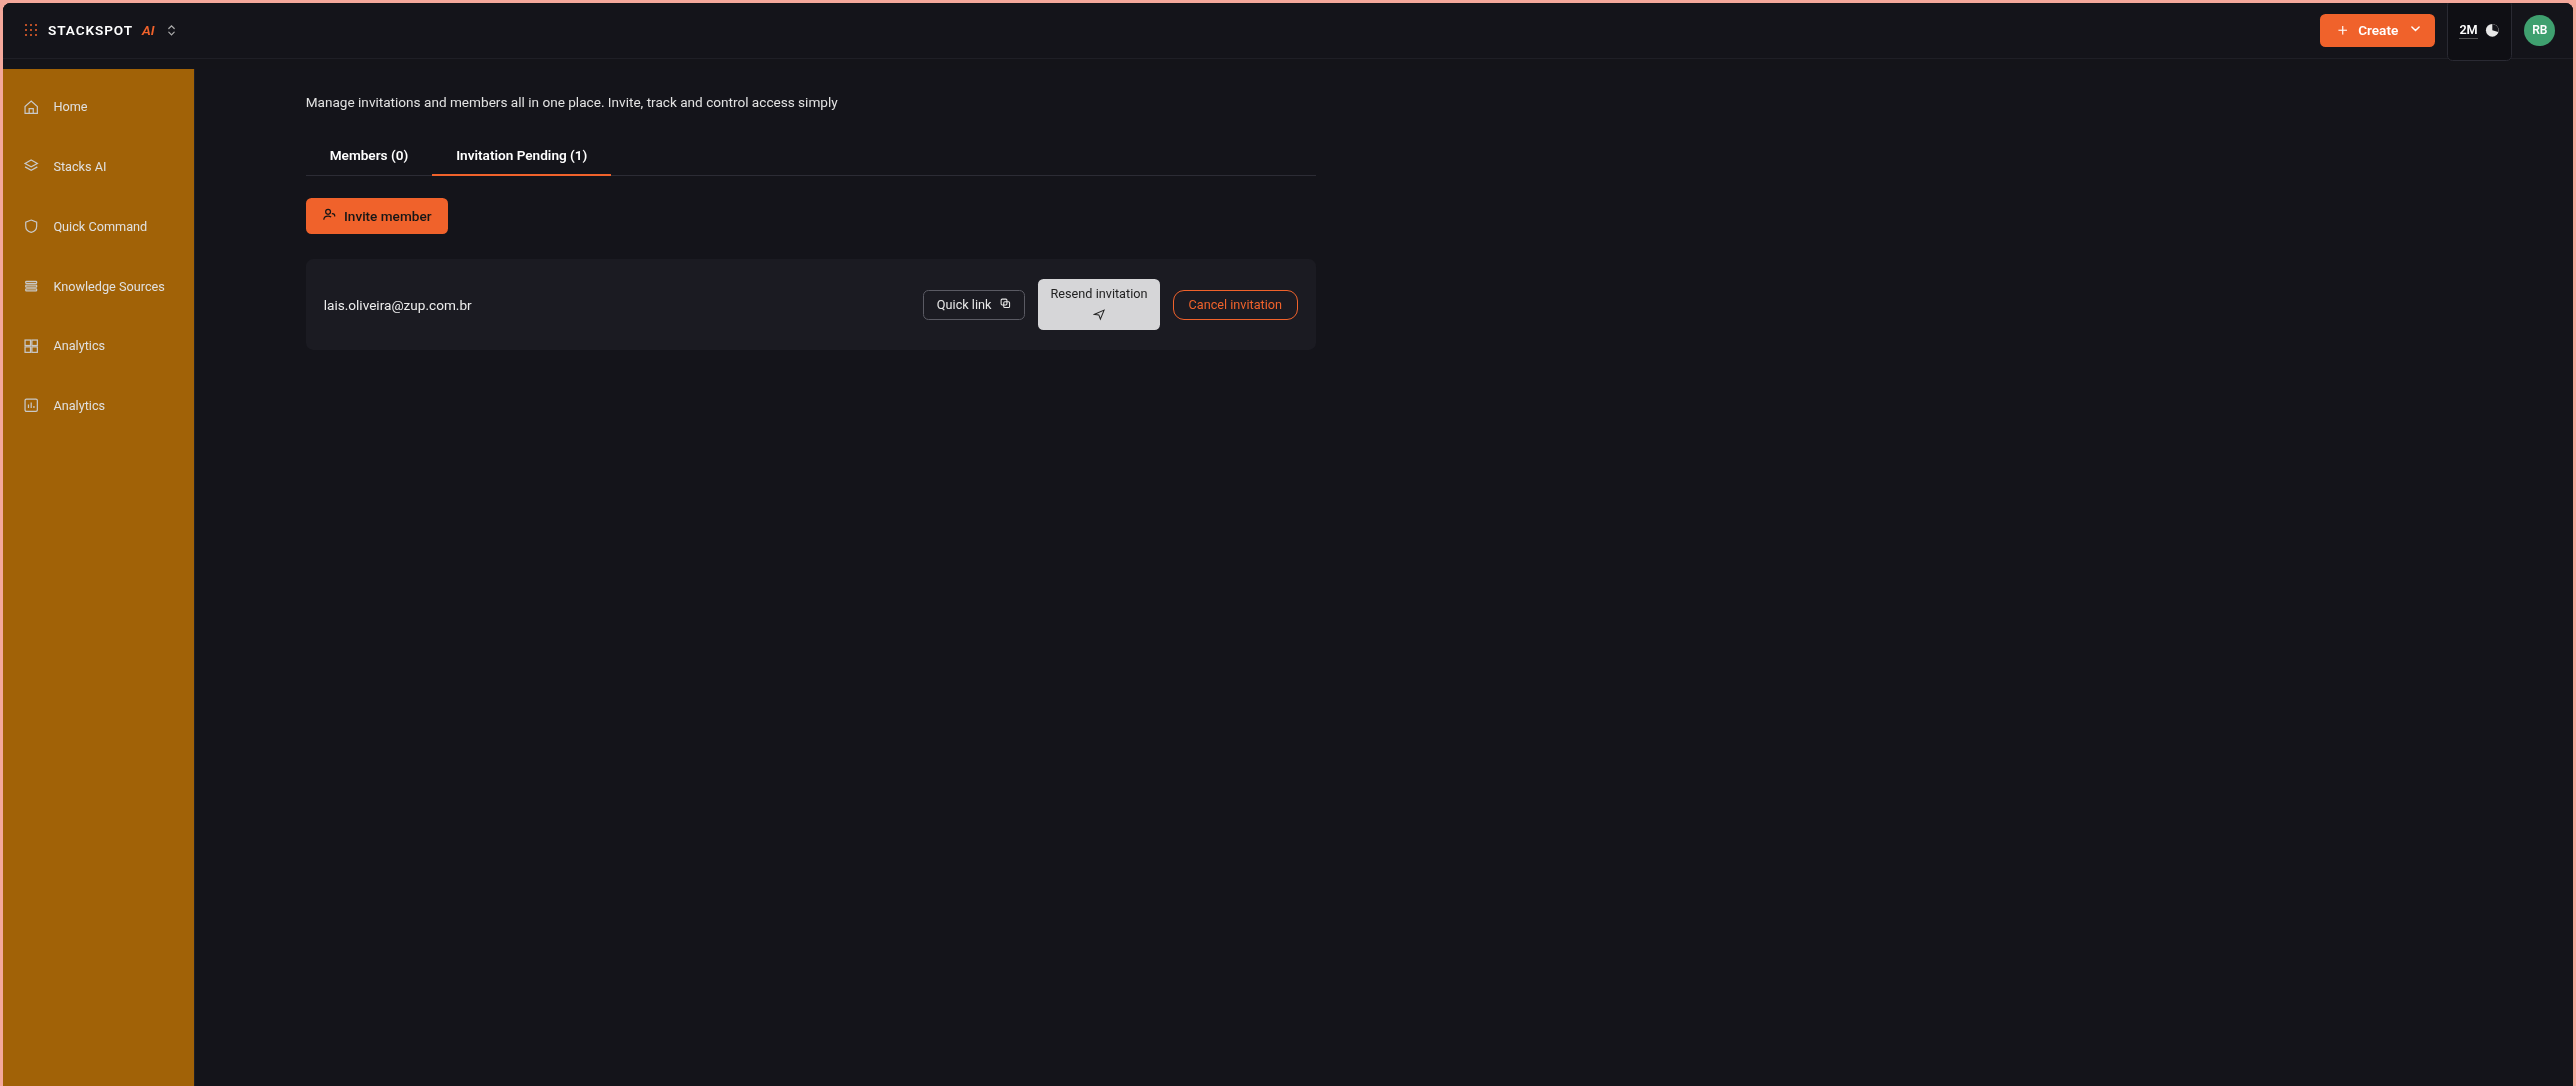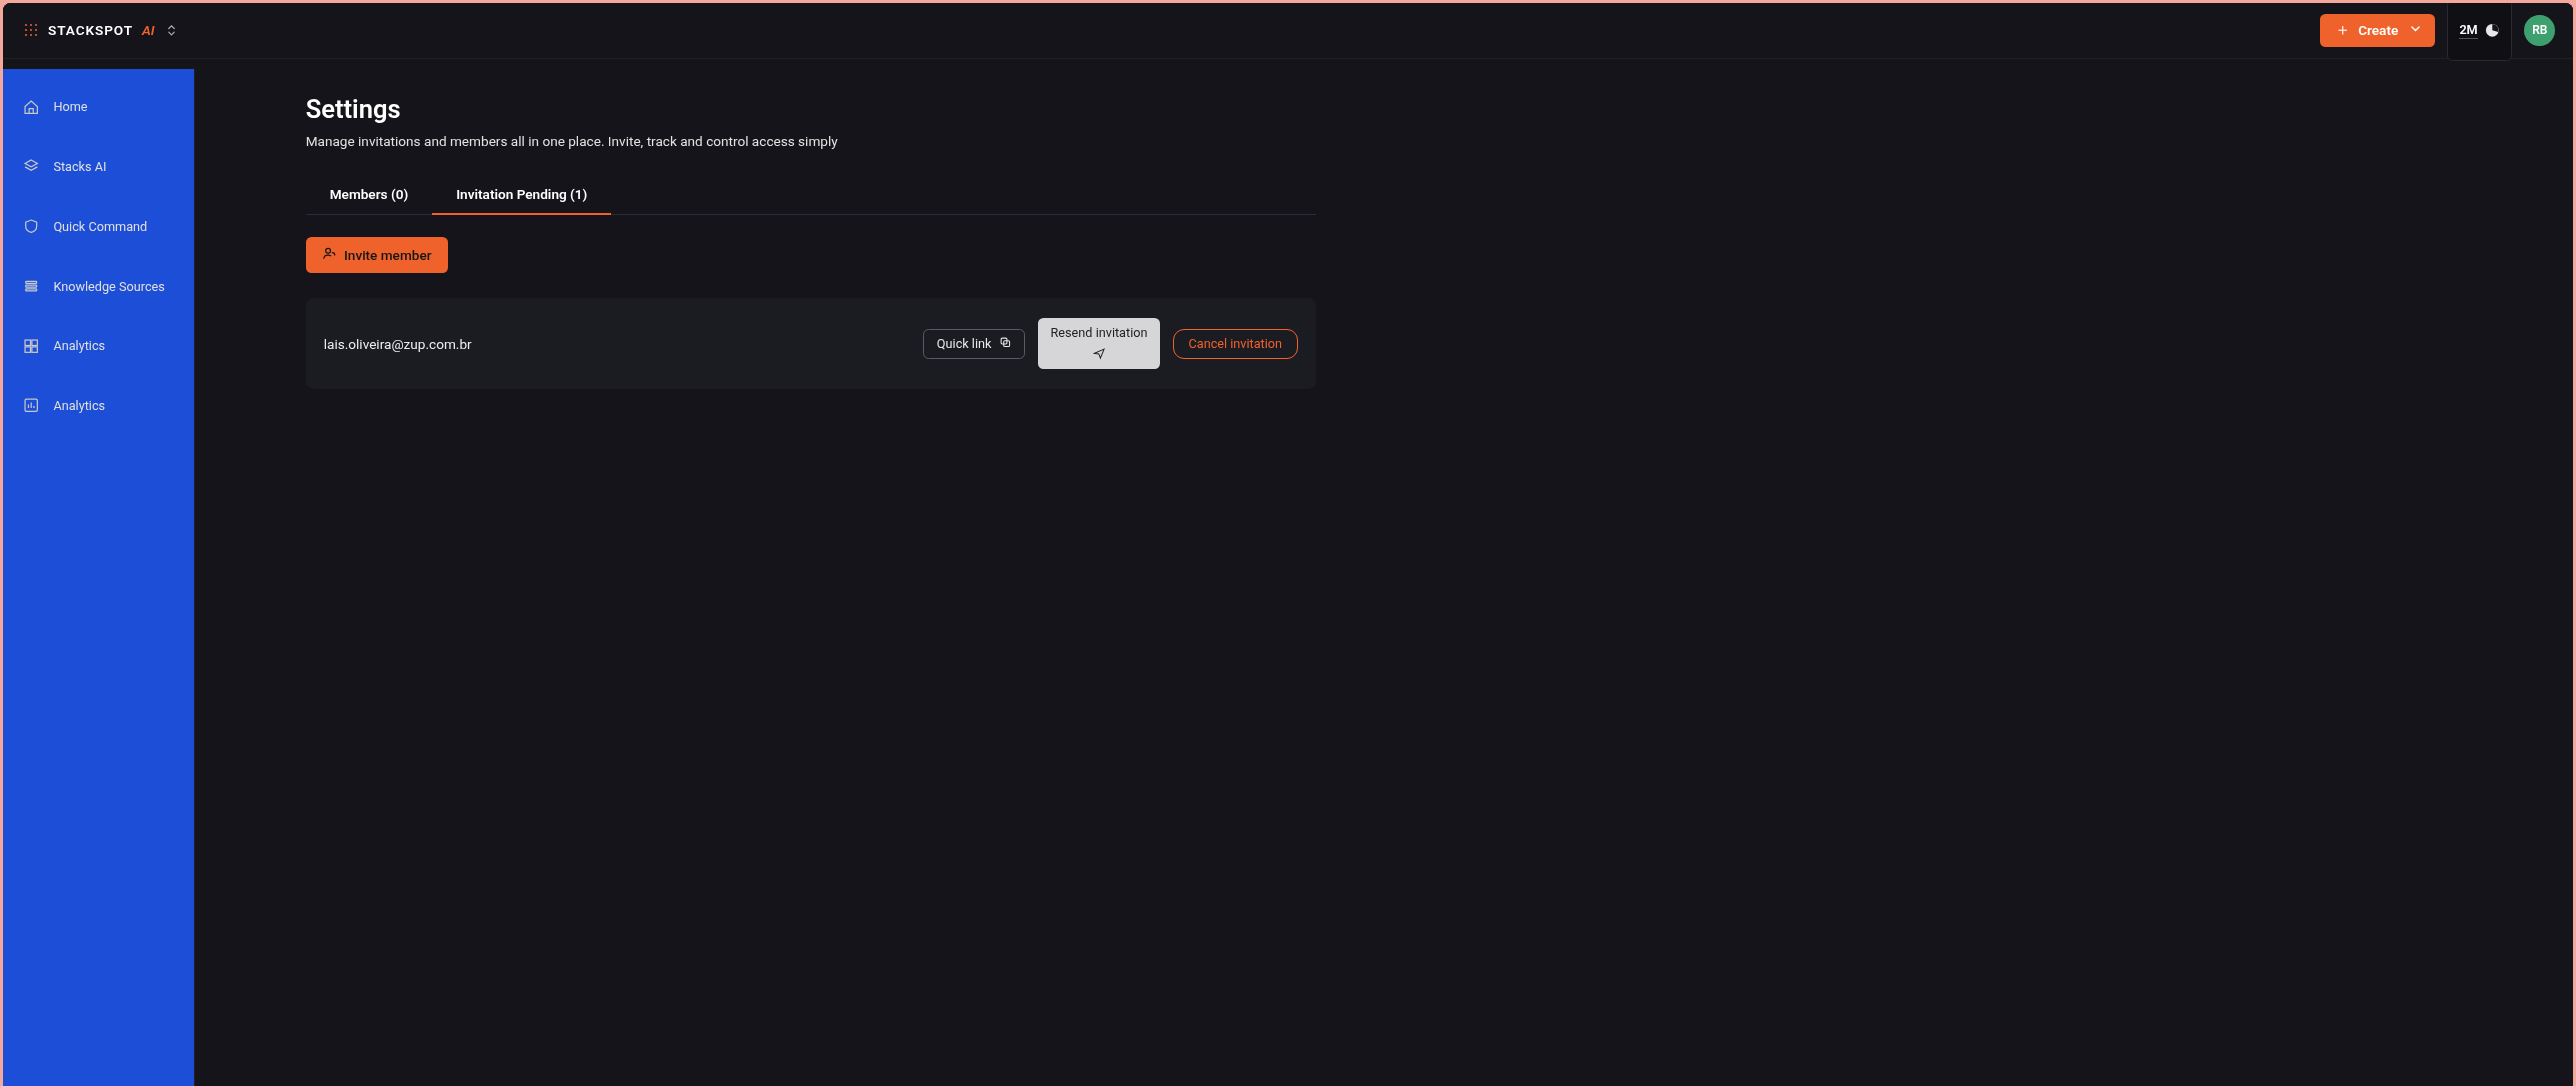--- a/index.html
+++ b/index.html
@@ -104,21 +104,21 @@
   }
 
   
   .body {
     flex: 1;
     display: flex;
     overflow: hidden;
   }
   .sidebar {
     width: 192px;
-    background: #1d4ed8;
+    background: #a16207;
     padding: 16.4px 0;
     border-right: 0.9px solid #1f1f26;
   }
   .side-item {
     display: flex;
     align-items: center;
     gap: 12.7px;
     padding: 12.7px 20px;
     color: #E0E0E0;
     cursor: pointer;
@@ -345,21 +345,20 @@
               <rect x="3" y="3" width="18" height="18" rx="2"></rect>
               <path d="M8 16 V11 M12 16 V8 M16 16 V13"></path>
             </svg>
         </span>
         <span>Analytics</span>
       </div>
     </nav>
 
     <main class="main">
       <div class="content">
-        <h1 class="page-title">Settings</h1>
         <p class="page-sub">Manage invitations and members all in one place. Invite, track and control access simply</p>
 
         <div class="tabs">
           <div class="tab">Members (0)</div>
           <div class="tab active">Invitation Pending (1)</div>
         </div>
 
         <button class="btn btn-invite">
           <span>
             <svg width="14.6" height="14.6" viewBox="0 0 24 24" fill="none" stroke="#161616" stroke-width="2">

